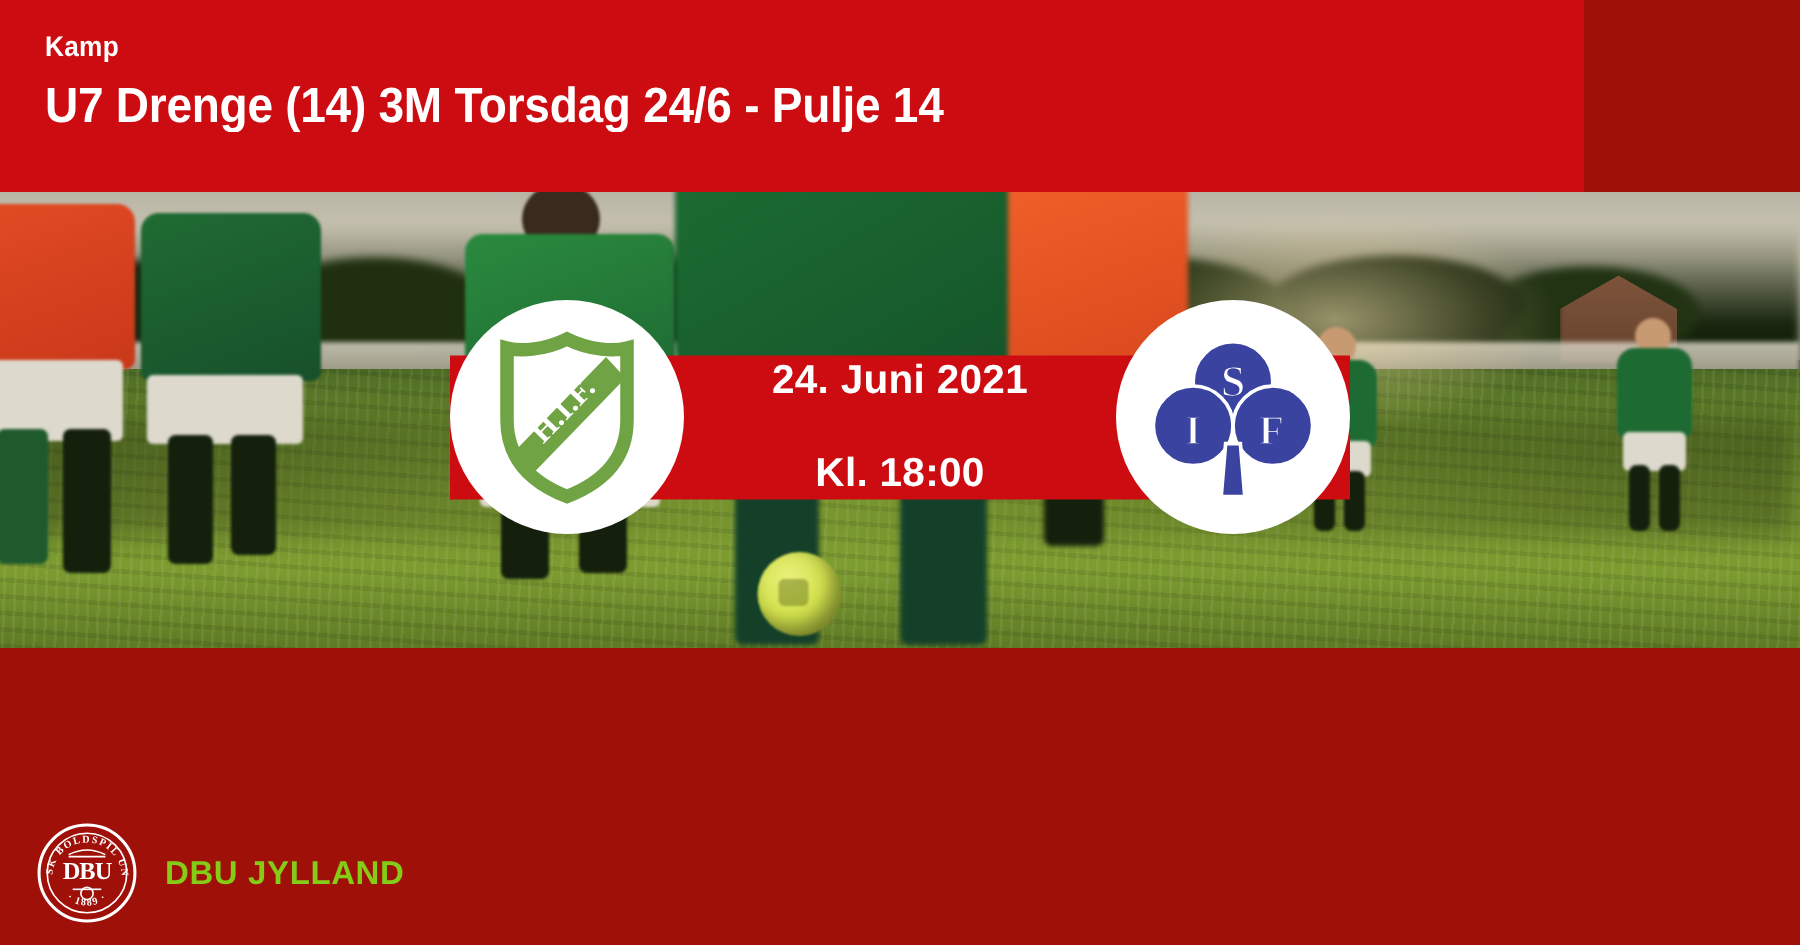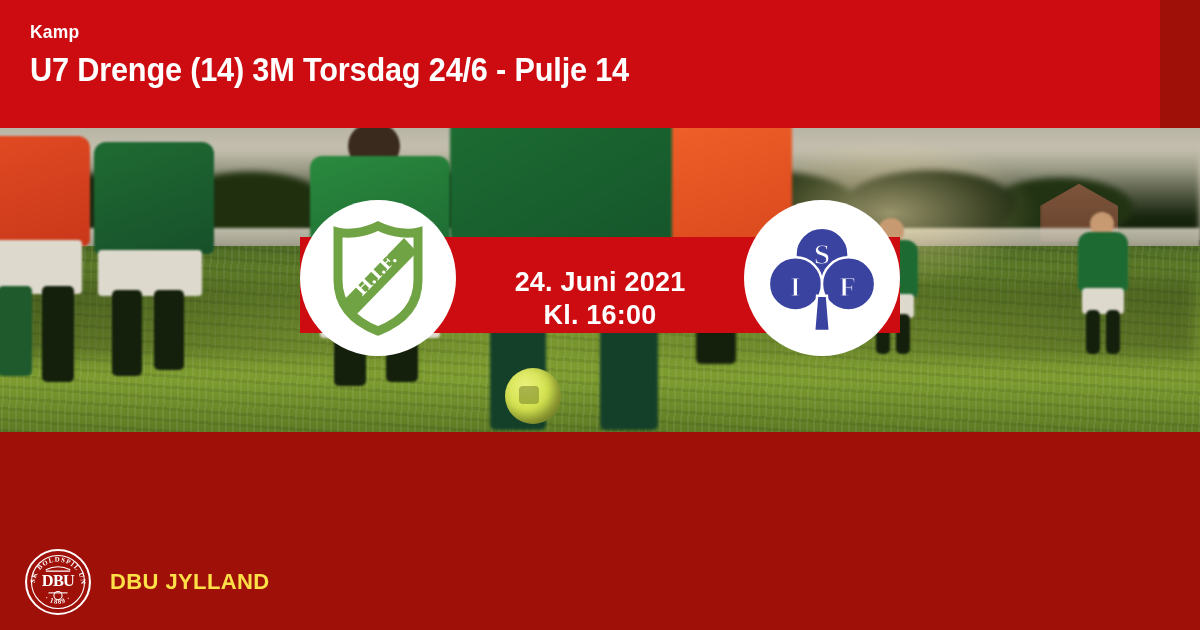--- a/index.html
+++ b/index.html
@@ -11,21 +11,21 @@
   .card {
     position:relative;
     width:1200px; height:630px;
     background:#9E1008;
     overflow:hidden;
   }
 
   
   .header {
     position:absolute; left:0; top:0;
-    width:1160px; height:128px;
+    width:1056px; height:128px;
     background:#CC0C11;
     padding:22px 0 0 30px;
   }
   .kamp-label {
     font-size:19px; font-weight:bold; color:#ffffff;
     letter-spacing:.2px; line-height:1.1;
     transform:scaleX(.92); transform-origin:left center;
   }
   .match-title {
     margin-top:9px;
@@ -112,21 +112,21 @@
 
   
   .center-band {
     position:absolute; left:300px; top:237px;
     width:600px; height:96px;
     background:#CC0C11;
     z-index:3;
   }
   .band-text {
     position:absolute; left:0; top:0; width:600px; height:96px;
-    display:flex; flex-direction:column; align-items:center; justify-content:flex-end;
+    display:flex; flex-direction:column; align-items:center; justify-content:space-between;
     z-index:6;
   }
   .band-line {
     color:#fff; font-size:27px; font-weight:bold; line-height:1.25;
     letter-spacing:.2px;
   }
 
   
   .crest-circle {
     position:absolute; top:200px;
@@ -160,21 +160,21 @@
     font-size:20px; font-weight:bold; color:#ffffff;
     transform:scaleX(.95);
   }
   .footer {
     position:absolute; left:24px; top:548px;
     display:flex; align-items:center; gap:18px;
     z-index:4;
   }
   .dbu-crest { width:68px; height:68px; flex:0 0 68px; }
   .dbu-text {
-    font-size:22px; font-weight:bold; color:#fde047; letter-spacing:.4px;
+    font-size:22px; font-weight:bold; color:#84cc16; letter-spacing:.4px;
   }
 </style>
 </head>
 <body>
 
 <div class="card">
 
   <div class="header">
     <div class="kamp-label">Kamp</div>
     <div class="match-title">U7 Drenge (14) 3M Torsdag 24/6 - Pulje 14</div>
@@ -239,21 +239,21 @@
       <div class="pl-leg" style="left:16px; top:98px; width:14px; height:44px;"></div>
       <div class="pl-leg" style="left:36px; top:98px; width:14px; height:44px;"></div>
     </div>
 
     <div class="ball"></div>
   </div>
 
   <div class="center-band"></div>
   <div class="band-text" style="left:300px; top:237px;">
     <div class="band-line">24. Juni 2021</div>
-    <div class="band-line">Kl. 16:00</div>
+    <div class="band-line">Kl. 18:00</div>
   </div>
 
   <div class="crest-circle crest-home">
     <svg width="120" height="120" viewBox="0 0 120 120">
       <path d="M60 8 C44 16, 28 16, 20 14 L20 62 C20 92, 42 106, 60 113 C78 106, 100 92, 100 62 L100 14 C92 16, 76 16, 60 8 Z" fill="none" stroke="#6fa343" stroke-width="9"></path>
       <path d="M24 84 L86 20 L99 34 L37 98 Z" fill="#6fa343"></path>
       <text x="62" y="60" fill="#ffffff" font-family="'Liberation Serif', serif" font-size="21" font-weight="bold" text-anchor="middle" transform="rotate(-46 62 60)">H.I.F.</text>
     </svg>
   </div>
 

